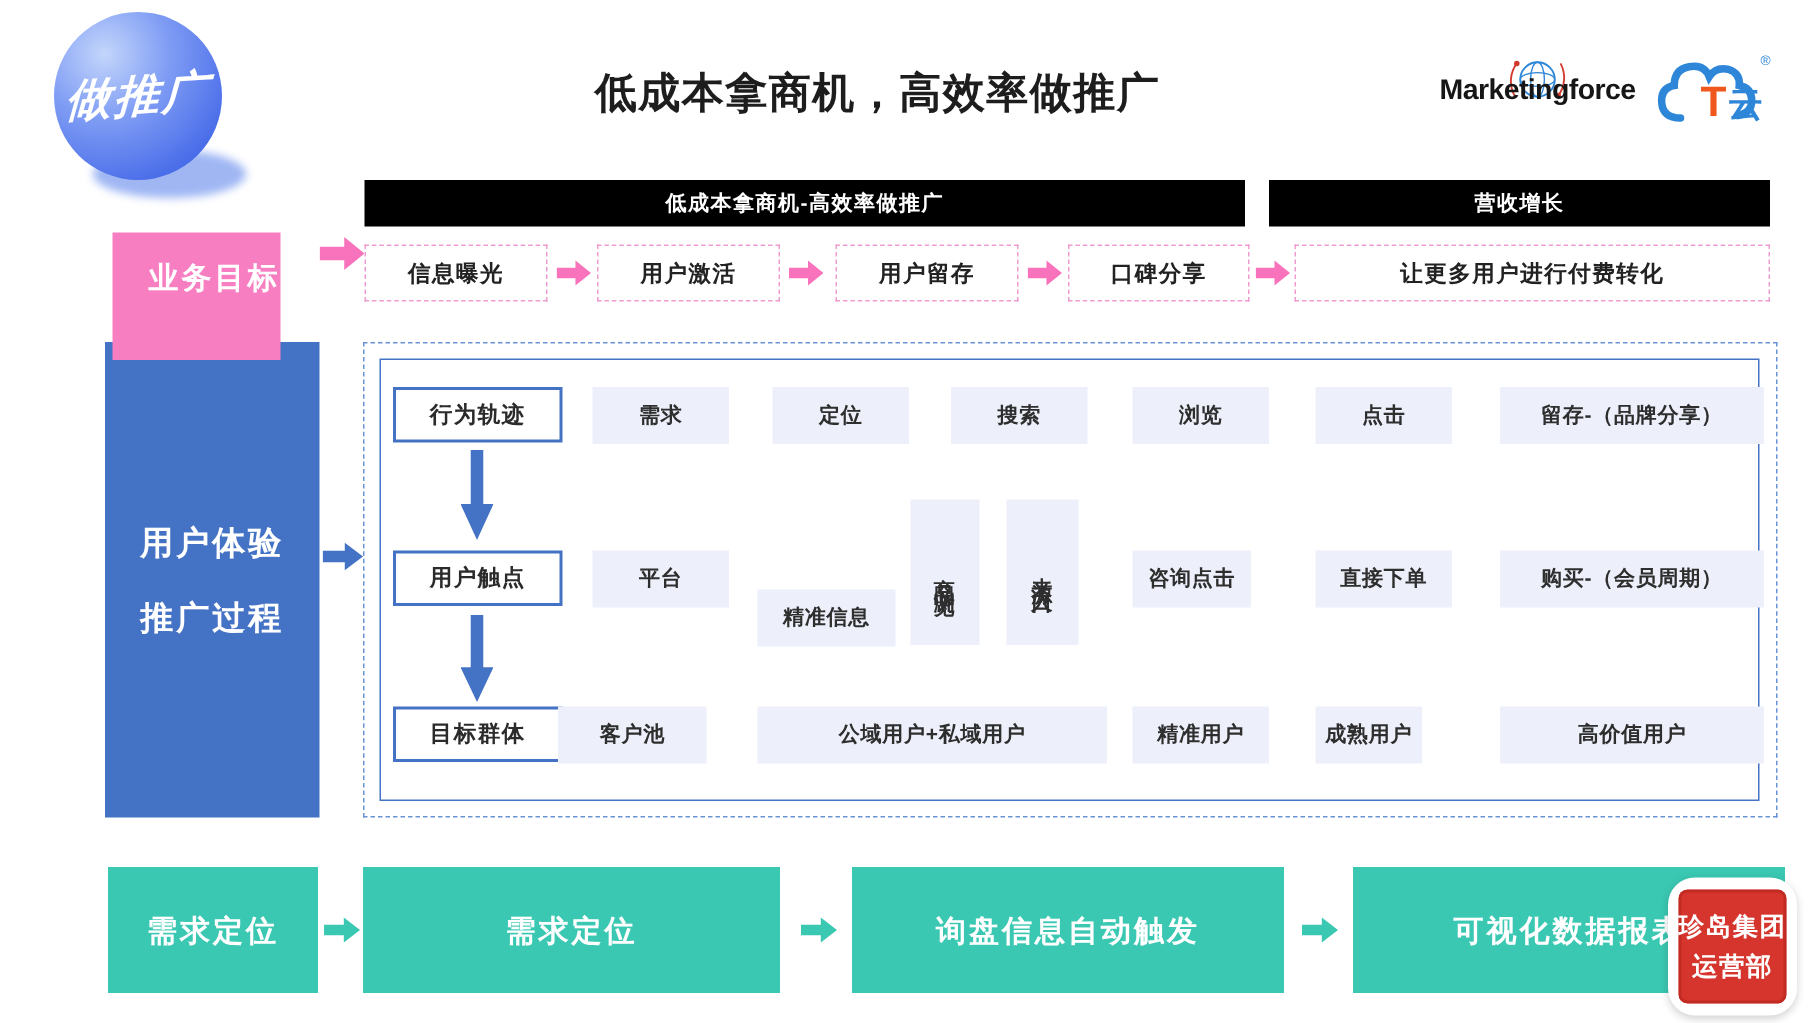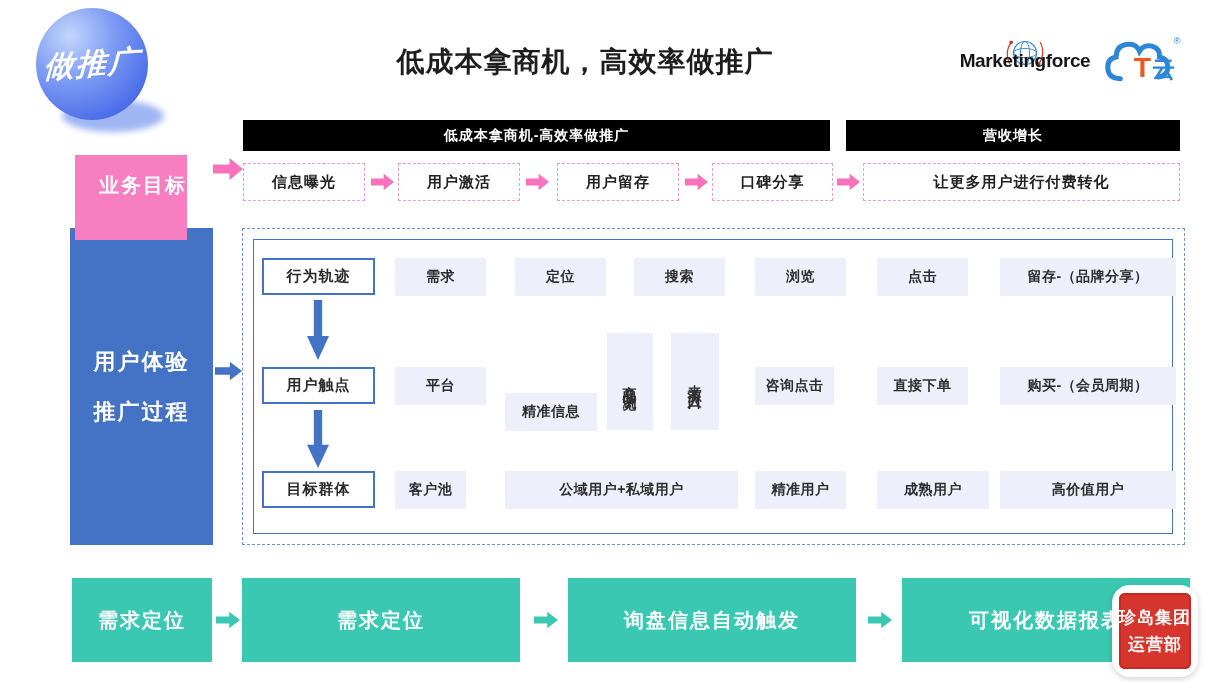--- a/index.html
+++ b/index.html
@@ -129,24 +129,24 @@
   <div class="abs cell center" style="top:258px;left:1000px;width:176px;">留存-（品牌分享）</div>
 
   <div class="abs cell center" style="top:367px;left:395px;width:91px;">平台</div>
   <div class="abs cell center" style="top:367px;left:505px;width:92px;margin-top:26px;">精准信息</div>
   <div class="abs vcell" style="left:607px;width:46px;">商品浏览</div>
   <div class="abs vcell" style="left:671px;width:48px;">来源入口</div>
   <div class="abs cell center" style="top:367px;left:755px;width:79px;">咨询点击</div>
   <div class="abs cell center" style="top:367px;left:877px;width:91px;text-align:center;">直接下单</div>
   <div class="abs cell center" style="top:367px;left:1000px;width:176px;">购买-（会员周期）</div>
 
-  <div class="abs cell center" style="top:471px;left:395px;width:71px;">客户池</div>
+  <div class="abs cell center" style="top:471px;left:372px;width:99px;">客户池</div>
   <div class="abs cell center" style="top:471px;left:505px;width:233px;">公域用户+私域用户</div>
   <div class="abs cell center" style="top:471px;left:755px;width:91px;">精准用户</div>
-  <div class="abs cell center" style="top:471px;left:877px;width:112px;">成熟用户</div>
+  <div class="abs cell center" style="top:471px;left:877px;width:71px;">成熟用户</div>
   <div class="abs cell center" style="top:471px;left:1000px;width:176px;">高价值用户</div>
 
   <div class="abs teal-box center" style="left:72px;width:140px;">需求定位</div>
   <div class="abs teal-arrow" style="left:216px;"></div>
   <div class="abs teal-box center" style="left:242px;width:278px;">需求定位</div>
   <div class="abs teal-arrow" style="left:534px;"></div>
   <div class="abs teal-box center" style="left:568px;width:288px;">询盘信息自动触发</div>
   <div class="abs teal-arrow" style="left:868px;"></div>
   <div class="abs teal-box center" style="left:902px;width:288px;">可视化数据报表</div>
 

